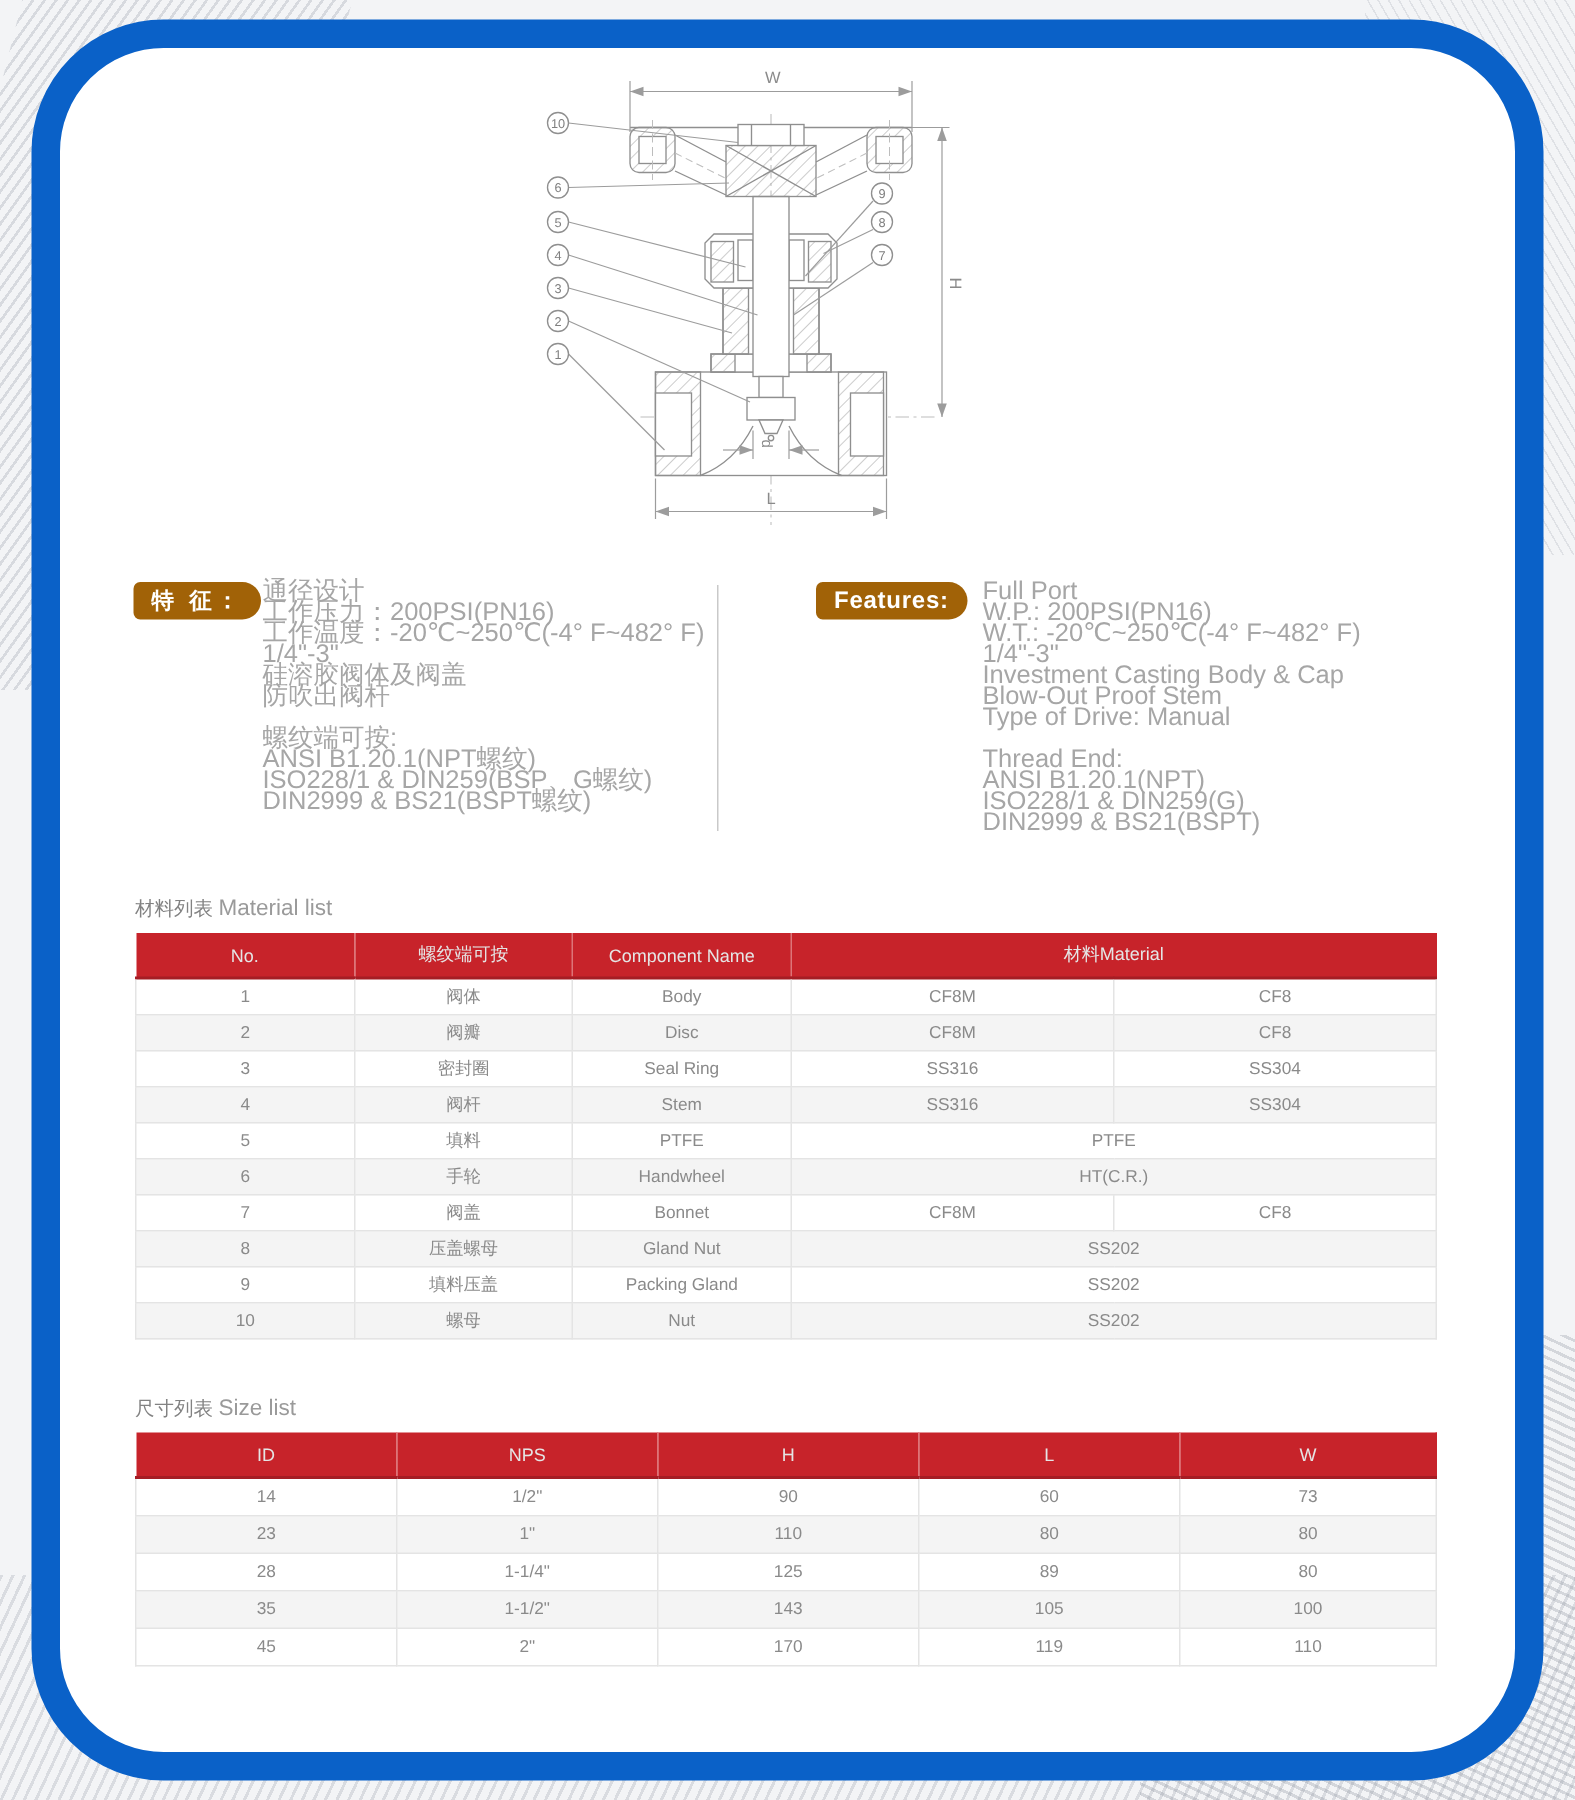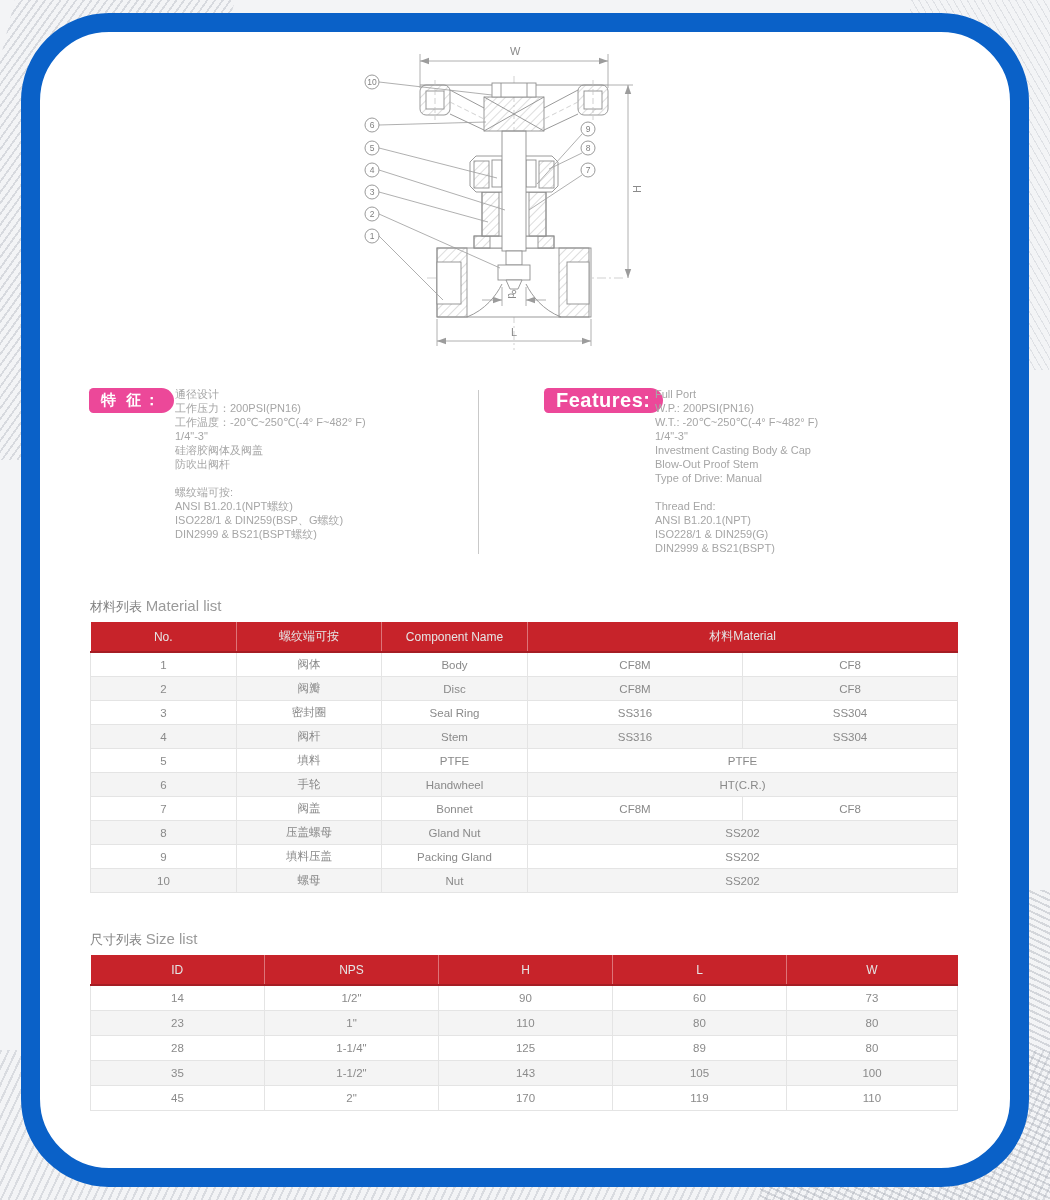--- a/index.html
+++ b/index.html
@@ -19,30 +19,30 @@
     background:repeating-linear-gradient(115deg,rgba(150,156,168,.28) 0 2px,rgba(255,255,255,0) 2px 7px);}
   .deco-br{right:-30px;bottom:-10px;width:320px;height:320px;
     background:repeating-linear-gradient(25deg,rgba(140,146,158,.30) 0 2px,rgba(255,255,255,0) 2px 6px);}
 
   .frame{position:absolute;left:21px;top:13px;width:1008px;height:1174px;
     box-sizing:border-box;border:19px solid #0a61c8;border-radius:88px;background:#fff;}
 
   .content{position:absolute;left:0;top:0;width:1050px;height:1200px;}
 
   
-  .badge{position:absolute;height:25px;background:#ec4899;color:#fff;
+  .badge{position:absolute;height:25px;background:#a16207;color:#fff;
     border-radius:5px 14px 14px 5px;display:flex;align-items:center;
     padding:0 12px;font-weight:bold;box-sizing:border-box;}
   .badge::before{content:"";position:absolute;left:-4px;top:4px;width:100%;height:98%;
     border-left:2px solid #a62b33;border-bottom:2px solid #a62b33;
     border-radius:6px 2px 14px 6px;z-index:-1;}
   .badge-cn{left:89px;top:388px;font-size:15px;letter-spacing:3px;}
-  .badge-en{left:544px;top:388px;font-size:20px;letter-spacing:.5px;}
-
-  .feat-lines{position:absolute;width:300px;color:#a6a6a6;font-size:11px;line-height:14px;}
+  .badge-en{left:544px;top:388px;font-size:16px;letter-spacing:.5px;}
+
+  .feat-lines{position:absolute;width:300px;color:#a6a6a6;font-size:17px;line-height:14px;}
   .feat-lines div{min-height:14px;white-space:nowrap;}
   .feat-cn{left:175px;top:387px;}
   .feat-en{left:655px;top:387px;}
   .feat-divider{position:absolute;left:478px;top:390px;width:1px;height:164px;background:#c9c9c9;}
 
   
   .tbl-title{position:absolute;left:90px;color:#828282;font-size:13px;}
   .tbl-title .en{font-size:15px;color:#9a9a9a;}
   .title-mat{top:597px;}
   .title-size{top:930px;text-align:center;}

